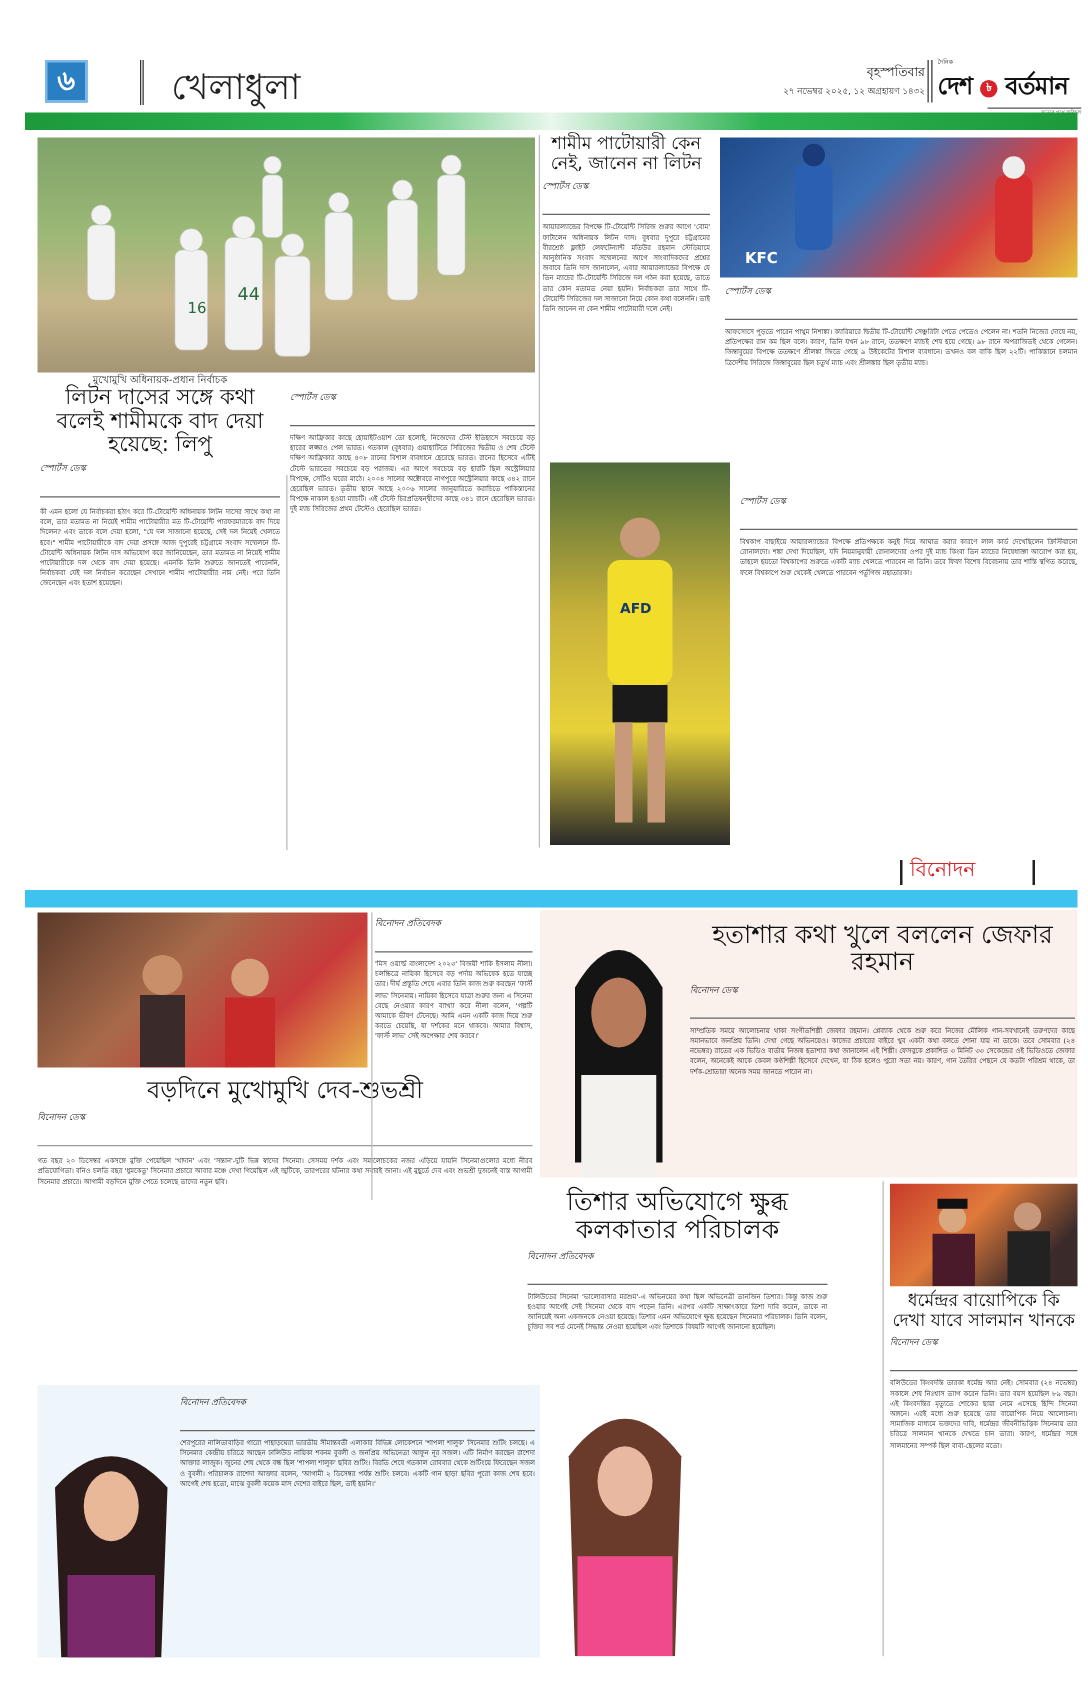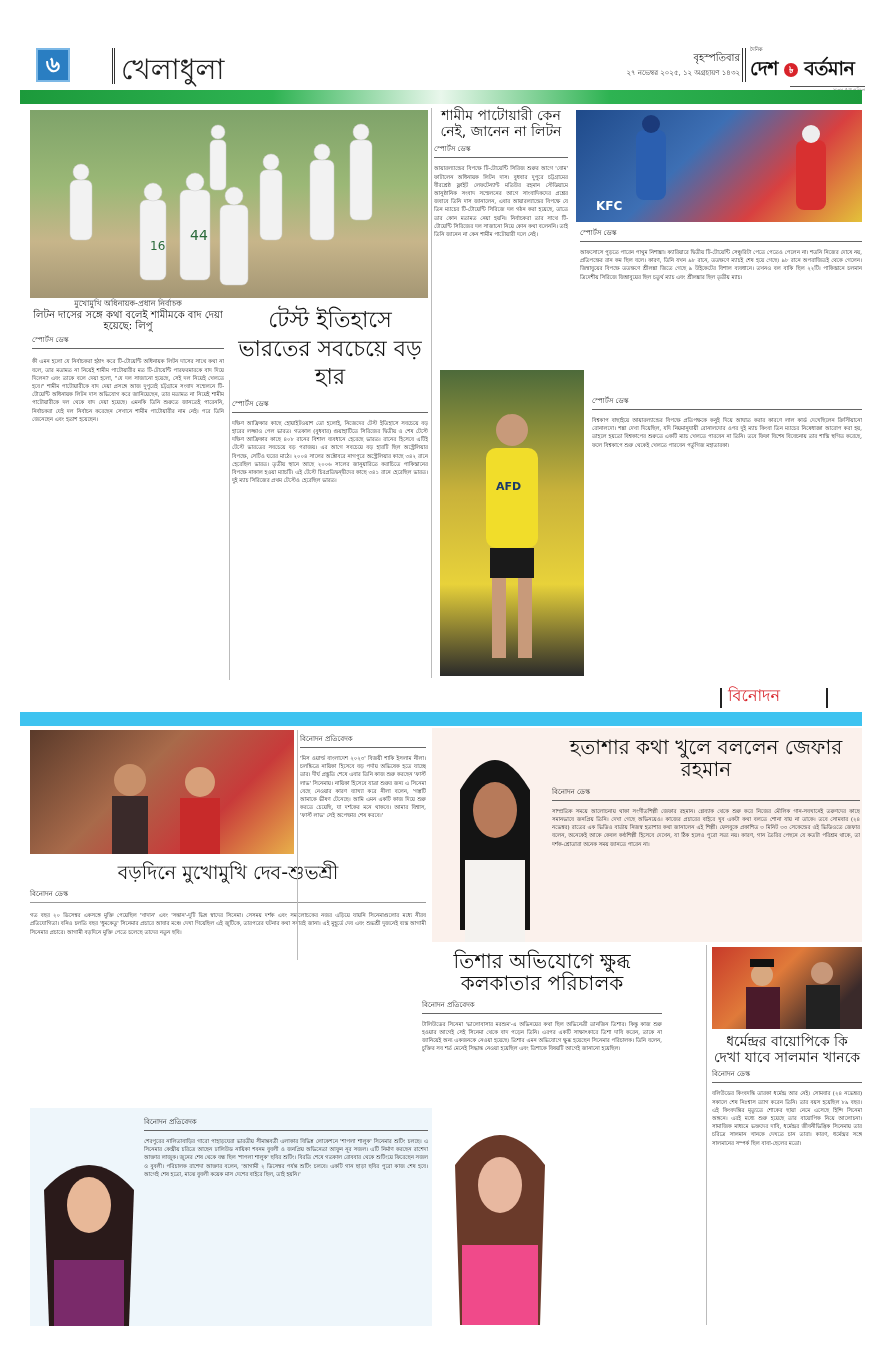--- a/index.html
+++ b/index.html
@@ -1,27 +1,27 @@
 <!DOCTYPE html>
 <html><head>
 <meta charset="utf-8">
 <style>
   * { box-sizing: border-box; margin: 0; padding: 0; }
   html, body { width: 870px; height: 1364px; background: #fff; overflow: hidden; }
   body { font-family: "DejaVu Sans", sans-serif; color: #111; position: relative; }
   .abs { position: absolute; }
   .body-text { font-size: 5.4px; line-height: 8.2px; text-align: justify; color: #222; font-family: "DejaVu Serif", serif; }
   .head { font-family: "DejaVu Sans", sans-serif; color: #111; text-align: center; line-height: 1.12; }
-  .byline { font-size: 7px; color: #222; border-bottom: 1px solid #666; padding-bottom: 2px; }
+  .byline { font-size: 7px; color: #222; border-bottom: 1px solid #666; padding-bottom: 16px; font-style: italic; }
   .img { background: #999; overflow: hidden; }
   .rule-v { position: absolute; width: 1px; background: #bbb; }
 
   
   .page-num { left: 36px; top: 48px; width: 34px; height: 34px; background: #2a7ec2; border: 2px solid #7cb8e6; color: #fff; font-size: 22px; font-weight: bold; display: flex; align-items: center; justify-content: center; }
-  .section-bar { left: 112px; top: 48px; height: 36px; border-left: 3px double #333; padding-left: 6px; font-size: 28px; color: #222; }
+  .section-bar { left: 112px; top: 48px; height: 36px; border-left: 3px double #333; padding-left: 22px; font-size: 28px; color: #222; }
   .date-block { left: 560px; top: 50px; width: 180px; text-align: right; font-size: 7px; color: #333; }
   .date-block .day { font-size: 10px; color: #222; }
   .mast-divider { left: 742px; top: 48px; width: 4px; height: 34px; border-left: 1px solid #333; border-right: 1px solid #333; }
   .logo { left: 750px; top: 46px; width: 115px; height: 40px; }
   .logo .small { font-size: 5px; color: #333; }
   .logo .name { font-size: 19px; font-weight: bold; color: #111; letter-spacing: -0.5px; }
   .logo .name .dot { display: inline-block; width: 14px; height: 14px; border-radius: 50%; background: #d8232a; color: #fff; font-size: 9px; text-align: center; line-height: 14px; vertical-align: 2px; }
   .logo .tag { font-size: 4px; color: #555; text-align: right; border-top: 1px solid #555; margin-left: 40px; }
   .green-band { left: 20px; top: 90px; width: 842px; height: 14px; background: linear-gradient(90deg, #1c9a3b 0%, #2eb352 30%, #e9f7ec 50%, #2eb352 70%, #1c9a3b 100%); }
 
@@ -77,27 +77,26 @@
       <rect x="180" y="30" width="16" height="50" rx="5"></rect>
         <circle cx="188" cy="22" r="7"></circle>
     </g>
     <text x="160" y="130" font-size="14" fill="#2a6a3a" font-family="DejaVu Sans">44</text>
     <text x="120" y="140" font-size="12" fill="#2a6a3a" font-family="DejaVu Sans">16</text>
   </svg>
 </div>
 
 <div class="abs" style="left:32px;top:300px;width:192px;">
   <div class="head" style="font-size:8px;color:#333;">মুখোমুখি অধিনায়ক-প্রধান নির্বাচক</div>
-  <div class="head" style="font-size:10px;">লিটন দাসের সঙ্গে কথা বলেই শামীমকে বাদ দেয়া হয়েছে: লিপু</div>
+  <div class="head" style="font-size:17px;">লিটন দাসের সঙ্গে কথা বলেই শামীমকে বাদ দেয়া হয়েছে: লিপু</div>
   <div class="byline" style="margin-top:3px;">স্পোর্টস ডেস্ক</div>
   <div class="body-text" style="margin-top:8px;height:420px;overflow:hidden;">কী এমন হলো যে নির্বাচকরা হঠাৎ করে টি-টোয়েন্টি অধিনায়ক লিটন দাসের সাথে কথা না বলে, তার মতামত না নিয়েই শামীম পাটোয়ারীর মত টি-টোয়েন্টি পারফরমারকে বাদ দিয়ে দিলেন? এবং তাকে বলে দেয়া হলো, "যে দল সাজানো হয়েছে, সেই দল নিয়েই খেলতে হবে।" শামীম পাটোয়ারীকে বাদ দেয়া প্রসঙ্গে আজ দুপুরেই চট্টগ্রামে সংবাদ সম্মেলনে টি-টোয়েন্টি অধিনায়ক লিটন দাস অভিযোগ করে জানিয়েছেন, তার মতামত না নিয়েই শামীম পাটোয়ারীকে দল থেকে বাদ দেয়া হয়েছে। এমনকি তিনি শুরুতে জানতেই পারেননি, নির্বাচকরা যেই দল নির্বাচন করেছেন সেখানে শামীম পাটোয়ারীর নাম নেই। পরে তিনি জেনেছেন এবং হতাশ হয়েছেন।</div>
 </div>
 
 <div class="abs" style="left:232px;top:306px;width:196px;">
-  <div class="head" style="font-size:22px;line-height:1.3;">টেস্ট ইতিহাসে ভারতের সবচেয়ে বড় হার</div>
   <div class="byline" style="margin-top:6px;">স্পোর্টস ডেস্ক</div>
   <div class="body-text" style="margin-top:6px;height:340px;overflow:hidden;">দক্ষিণ আফ্রিকার কাছে হোয়াইটওয়াশ তো হলোই, নিজেদের টেস্ট ইতিহাসে সবচেয়ে বড় হারের লজ্জাও পেল ভারত। গতকাল (বুধবার) গুয়াহাটিতে সিরিজের দ্বিতীয় ও শেষ টেস্টে দক্ষিণ আফ্রিকার কাছে ৪০৮ রানের বিশাল ব্যবধানে হেরেছে ভারত। রানের হিসেবে এটিই টেস্টে ভারতের সবচেয়ে বড় পরাজয়। এর আগে সবচেয়ে বড় হারটি ছিল অস্ট্রেলিয়ার বিপক্ষে, সেটিও ঘরের মাঠে। ২০০৪ সালের অক্টোবরে নাগপুরে অস্ট্রেলিয়ার কাছে ৩৪২ রানে হেরেছিল ভারত। তৃতীয় স্থানে আছে ২০০৬ সালের জানুয়ারিতে করাচিতে পাকিস্তানের বিপক্ষে নাকাল হওয়া ম্যাচটি। এই টেস্টে চিরপ্রতিদ্বন্দ্বীদের কাছে ৩৪১ রানে হেরেছিল ভারত। দুই ম্যাচ সিরিজের প্রথম টেস্টেও হেরেছিল ভারত।</div>
 </div>
 
 <div class="abs" style="left:434px;top:108px;width:134px;">
   <div class="head" style="font-size:14px;">শামীম পাটোয়ারী কেন নেই, জানেন না লিটন</div>
   <div class="byline" style="margin-top:4px;">স্পোর্টস ডেস্ক</div>
   <div class="body-text" style="margin-top:6px;height:240px;overflow:hidden;">আয়ারল্যান্ডের বিপক্ষে টি-টোয়েন্টি সিরিজ শুরুর আগে 'বোম' ফাটালেন অধিনায়ক লিটন দাস। বুধবার দুপুরে চট্টগ্রামের বীরশ্রেষ্ঠ ফ্লাইট লেফটেন্যান্ট মতিউর রহমান স্টেডিয়ামে আনুষ্ঠানিক সংবাদ সম্মেলনের আগে সাংবাদিকদের প্রশ্নের জবাবে তিনি দাস জানালেন, এবার আয়ারল্যান্ডের বিপক্ষে যে তিন ম্যাচের টি-টোয়েন্টি সিরিজে দল গঠন করা হয়েছে, তাতে তার কোন মতামত নেয়া হয়নি। নির্বাচকরা তার সাথে টি-টোয়েন্টি সিরিজের দল সাজানো নিয়ে কোন কথা বলেননি। তাই তিনি জানেন না কেন শামীম পাটোয়ারী দলে নেই।</div>
 </div>
 

